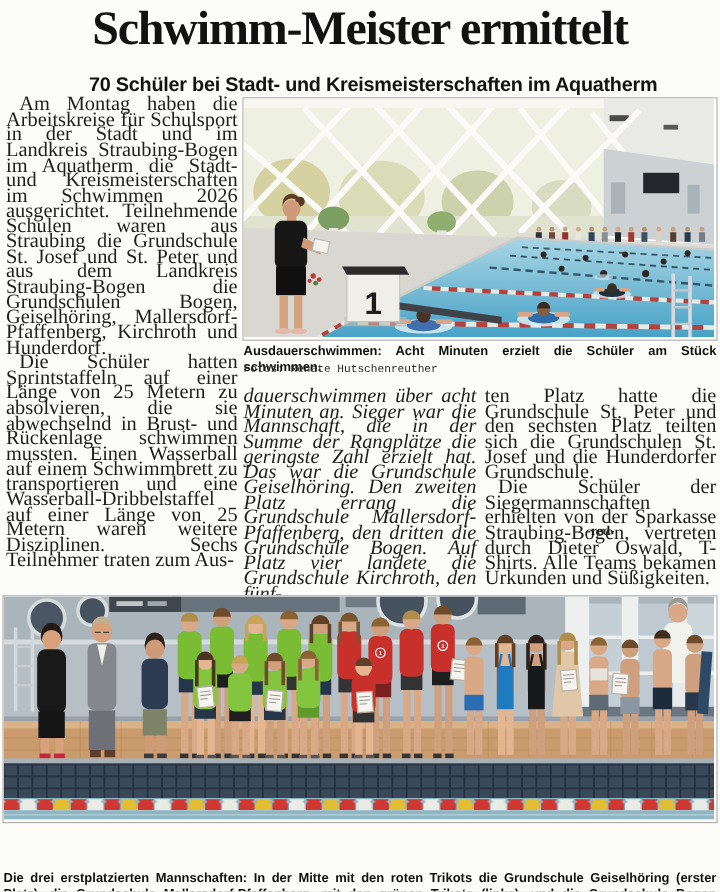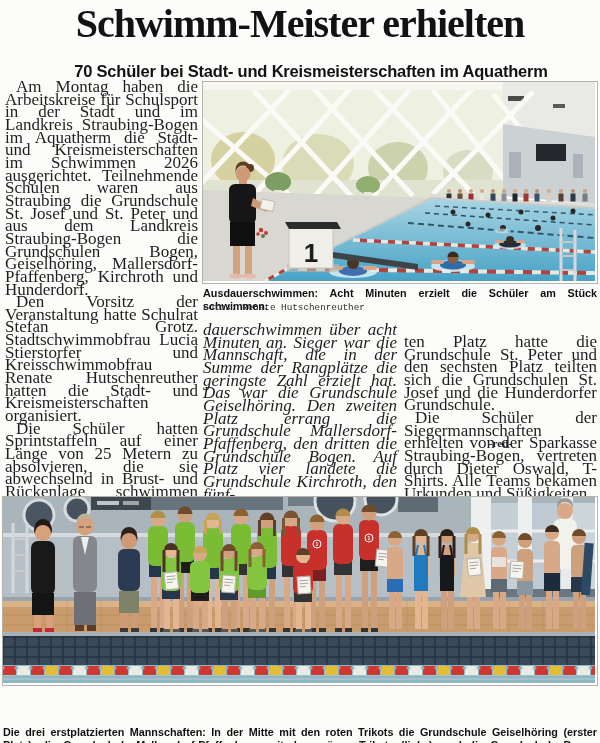--- a/index.html
+++ b/index.html
@@ -20,21 +20,21 @@
     font-size:16.5px; letter-spacing:-0.2px; color:#121212; margin:11px;
   }
   .column {
     position:absolute; font-size:17px; line-height:12.65px;
     text-align:justify; color:#1e1e1e;
   }
   .column p { margin:0; text-indent:11px; }
   .column.cont p:first-child { text-indent:0; }
   .col1 { left:5px;   top:81px;  width:193px; }
   .col2 { left:203px; top:324px; width:194px;font-style:italic; }
-  .col3 { left:404px; top:324px; width:193px;margin-top:12px; }
+  .col3 { left:404px; top:324px; width:193px; }
   .signature {
     position:absolute; left:404px; top:437px; width:193px;
     text-align:center; font-weight:700; font-size:11.2px; color:#1e1e1e;
   }
   .photo {
     position:absolute; border:1px solid #b3b2ac; background:#fff; overflow:hidden;
   }
   .photo1 { left:202px; top:81px;  width:394px; height:201px; }
   .photo2 { left:2px;   top:496px; width:594px; height:188px; }
   .photo svg { display:block; }
@@ -48,26 +48,25 @@
   .credit {
     font-family:Liberation Mono, monospace; font-weight:400;
     font-size:9.3px; color:#2d2d2d; margin-top:-12.6px;
   }
 </style>
 </head>
 <body>
 
 <div class="page">
 
-  <h1 class="headline">Schwimm-Meister erhielten</h1>
+  <h1 class="headline">Schwimm-Meister ermittelt</h1>
   <h2 class="subhead">70 Schüler bei Stadt- und Kreismeisterschaften im Aquatherm</h2>
 
   <div class="column col1">
       <p>Am Montag haben die Arbeitskreise für Schulsport in der Stadt und im Landkreis Straubing-Bogen im Aquatherm die Stadt- und Kreismeisterschaften im Schwimmen 2026 ausgerichtet. Teilnehmende Schulen waren aus Straubing die Grundschule St. Josef und St. Peter und aus dem Landkreis Straubing-Bogen die Grundschulen Bogen, Geiselhöring, Mallersdorf-Pfaffenberg, Kirchroth und Hunderdorf.</p>
-      <p>Den Vorsitz der Veranstaltung hatte Schulrat Stefan Grotz. Stadtschwimmobfrau Lucia Stierstorfer und Kreisschwimmobfrau Renate Hutschenreuther hatten die Stadt- und Kreismeisterschaften organisiert.</p>
       <p>Die Schüler hatten Sprintstaffeln auf einer Länge von 25 Metern zu absolvieren, die sie abwechselnd in Brust- und Rückenlage schwimmen mussten. Einen Wasserball auf einem Schwimmbrett zu transportieren und eine Wasserball-Dribbelstaffel auf einer Länge von 25 Metern waren weitere Disziplinen. Sechs Teilnehmer traten zum Aus-</p>
     </div>
   <div class="column col2 cont">
       <p>dauerschwimmen über acht Minuten an. Sieger war die Mannschaft, die in der Summe der Rangplätze die geringste Zahl erzielt hat. Das war die Grundschule Geiselhöring. Den zweiten Platz errang die Grundschule Mallersdorf-Pfaffenberg, den dritten die Grundschule Bogen. Auf Platz vier landete die Grundschule Kirchroth, den fünf-</p>
     </div>
   <div class="column col3 cont">
       <p>ten Platz hatte die Grundschule St. Peter und den sechsten Platz teilten sich die Grundschulen St. Josef und die Hunderdorfer Grundschule.</p>
       <p>Die Schüler der Siegermannschaften erhielten von der Sparkasse Straubing-Bogen, vertreten durch Dieter Oswald, T-Shirts. Alle Teams bekamen Urkunden und Süßigkeiten.</p>
     </div>
   <div class="signature">-red-</div>

